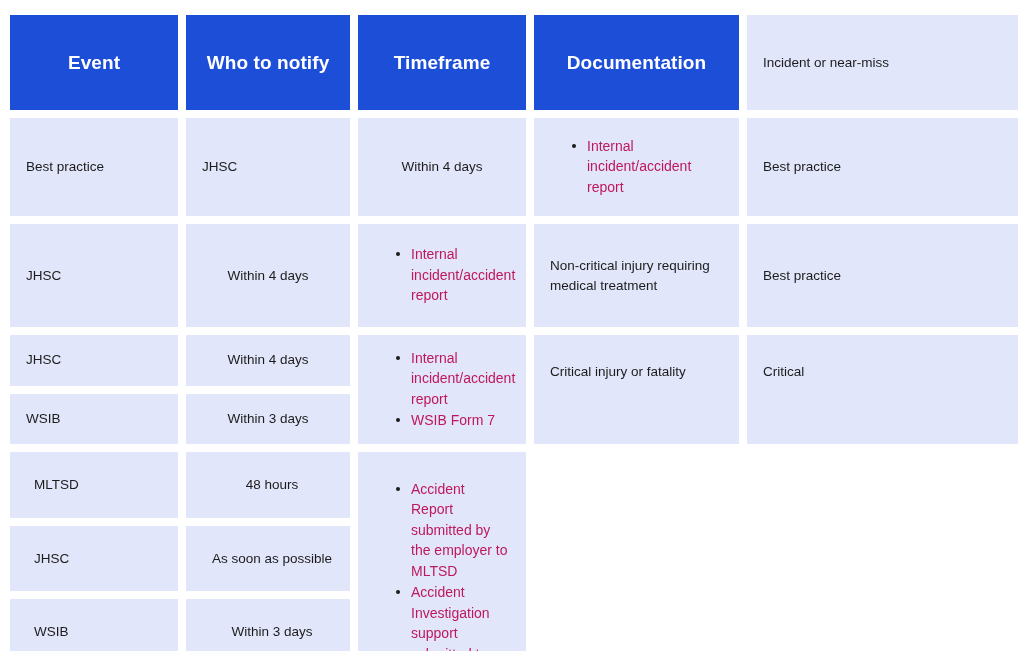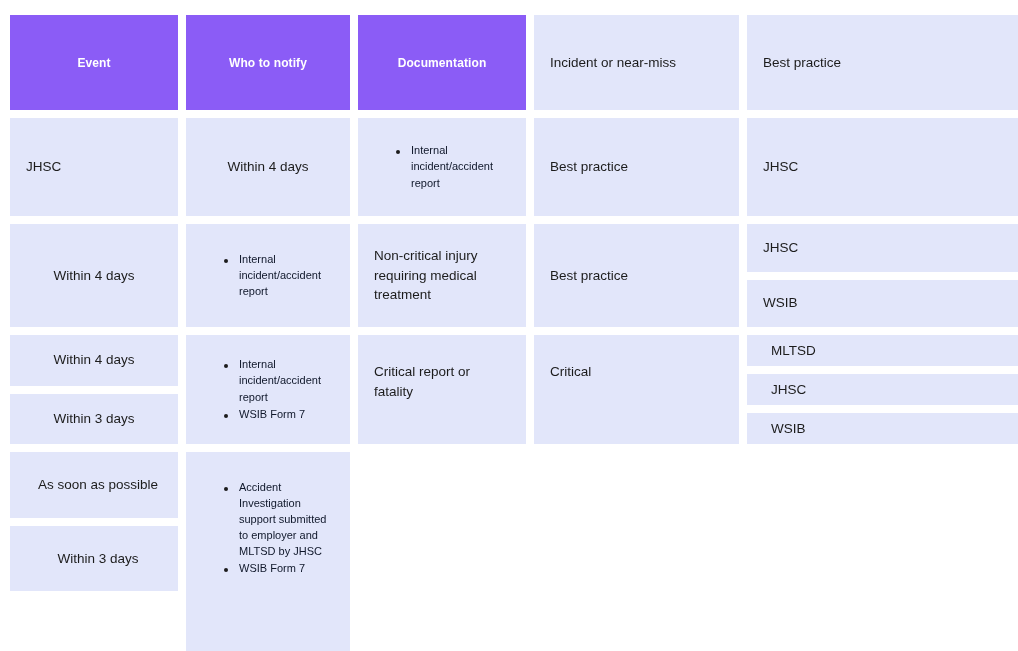--- a/index.html
+++ b/index.html
@@ -27,23 +27,23 @@
     grid-template-columns: 168px 164px 168px 205px 279px;
     grid-template-rows: 95px 98px 103px 109px 213px;
     column-gap: 8px;
     row-gap: 8px;
     width: 100%;
     height: 100%;
   }
 
   
   .th {
-    background: #8b5cf6;
+    background: #1d4ed8;
     color: #ffffff;
-    font-size: 12px;
+    font-size: 19px;
     font-weight: bold;
     display: flex;
     align-items: center;
     justify-content: center;
     text-align: center;
     letter-spacing: 0.1px;
   }
 
   
   .td {
@@ -94,23 +94,23 @@
   
   ul.doc-list {
     margin: 0;
     padding: 0 0 0 22px;
     list-style: none;
   }
   ul.doc-list li {
     position: relative;
     padding-left: 15px;
     margin: 0 0 1px 0;
-    font-size: 11px;
+    font-size: 14px;
     line-height: 1.46;
-    color: #0f172a;
+    color: #be185d;
   }
   ul.doc-list li::before {
     content: "";
     position: absolute;
     left: 0;
     top: 8px;
     width: 4px;
     height: 4px;
     border-radius: 50%;
     background: #1c1c1c;
@@ -122,20 +122,23 @@
 <div class="table-wrap">
   <div class="grid">
 
     <div class="th">
       <span>Event</span>
     </div>
     <div class="th">
       <span>Who to notify</span>
     </div>
     <div class="th">
+      <span>Timeframe</span>
+    </div>
+    <div class="th">
       <span>Documentation</span>
     </div>
 
     <div class="td">
       <span>Incident or near-miss</span>
     </div>
     <div class="td">
       <span>Best practice</span>
     </div>
     <div class="td">
@@ -188,45 +191,49 @@
       </div>
     </div>
     <div class="td">
       <ul class="doc-list">
         <li>Internal incident/accident report</li>
         <li>WSIB Form 7</li>
       </ul>
     </div>
 
     <div class="td top">
-      <span>Critical report or fatality</span>
+      <span>Critical injury or fatality</span>
     </div>
     <div class="td top">
       <span>Critical</span>
     </div>
     <div class="td split three">
       <div class="sub">
         <span>MLTSD</span>
       </div>
       <div class="sub">
         <span>JHSC</span>
       </div>
       <div class="sub">
         <span>WSIB</span>
       </div>
     </div>
     <div class="td split three">
       <div class="sub center-text">
+        <span>48 hours</span>
+      </div>
+      <div class="sub center-text">
         <span>As soon as possible</span>
       </div>
       <div class="sub center-text">
         <span>Within 3 days</span>
       </div>
     </div>
     <div class="td top">
       <ul class="doc-list">
+        <li>Accident Report submitted by the employer to MLTSD</li>
         <li>Accident Investigation support submitted to employer and MLTSD by JHSC</li>
         <li>WSIB Form 7</li>
       </ul>
     </div>
 
   </div>
 </div>
 
 </body></html>

